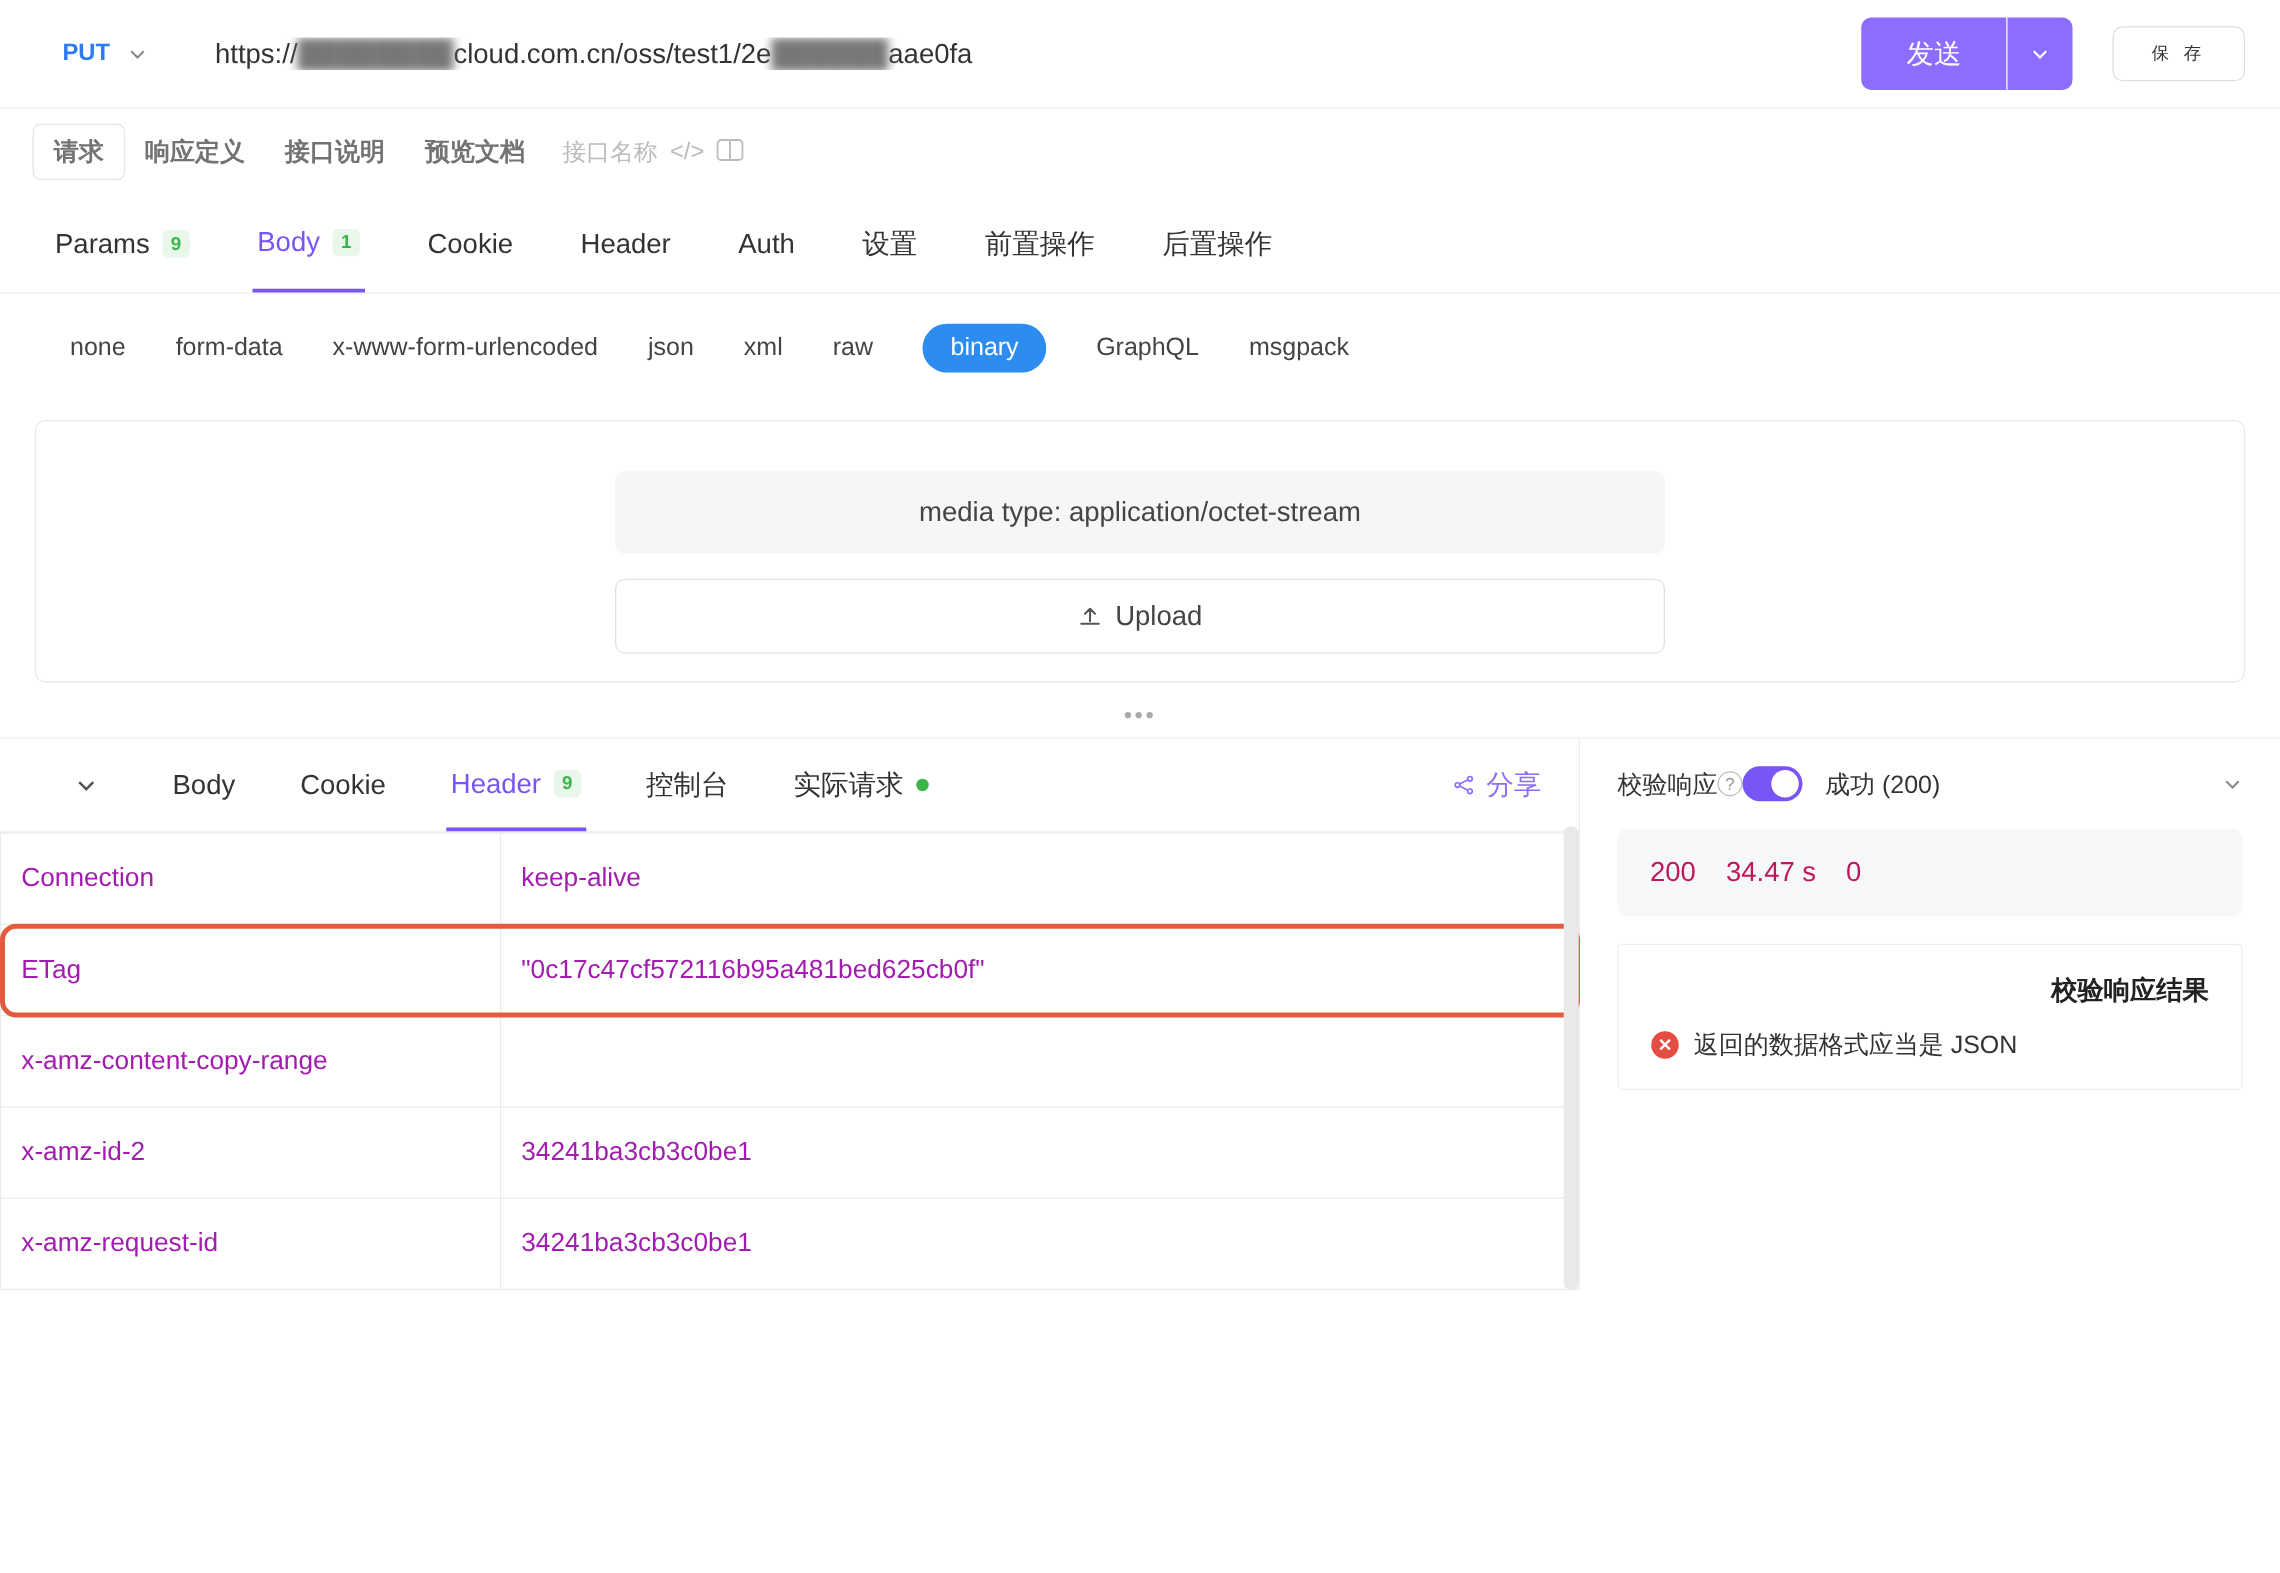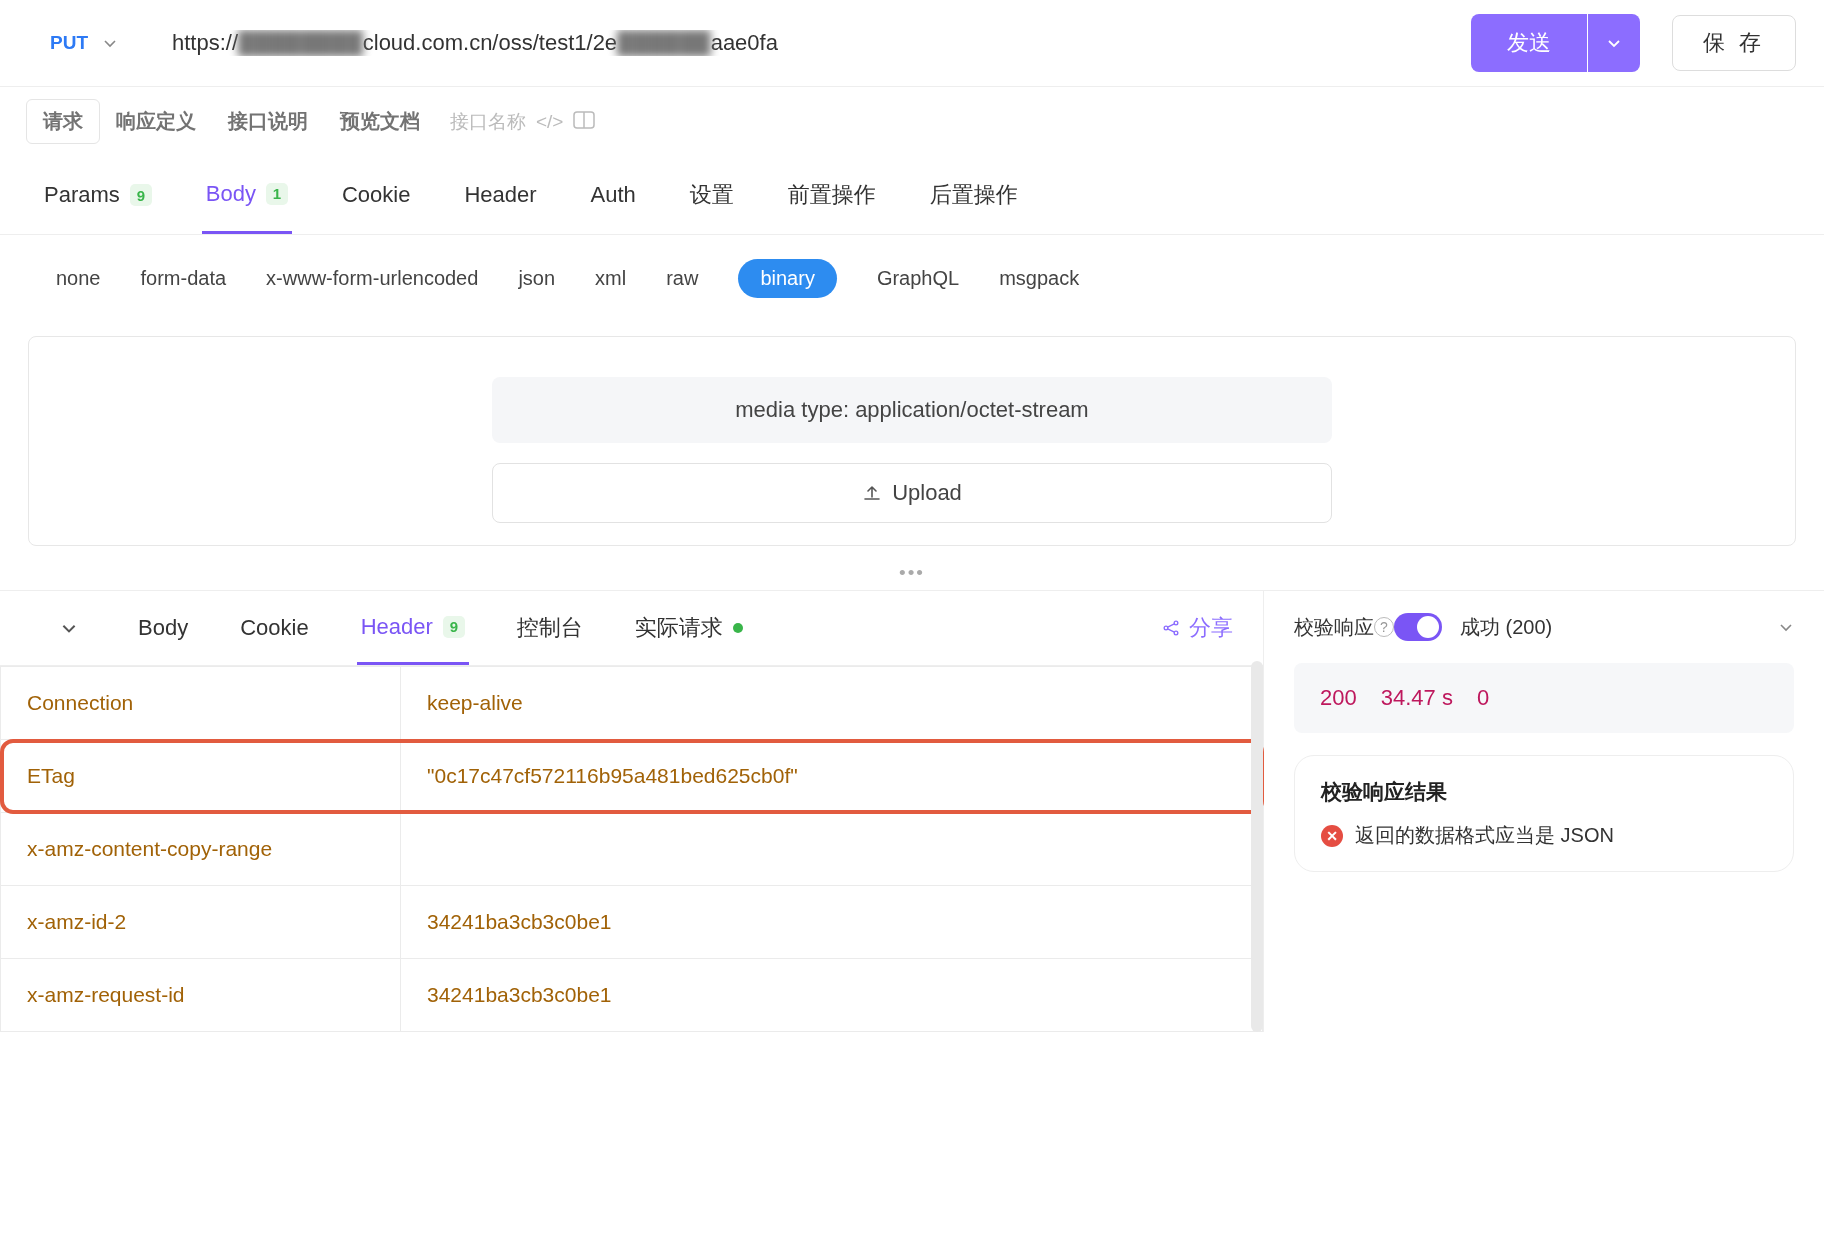--- a/index.html
+++ b/index.html
@@ -44,21 +44,21 @@
     padding: 14px 18px;
     border-radius: 0 8px 8px 0;
     margin-left: 1px;
     cursor: pointer;
   }
   .btn-save {
     background: #fff;
     color: #333;
     border: 1px solid #ddd;
     padding: 12px 30px;
-    font-size: 22px;
+    font-size: 14px;
     border-radius: 8px;
     cursor: pointer;
     letter-spacing: 4px;
   }
   
   .toolbar {
     display: flex;
     align-items: center;
     gap: 0;
     padding: 12px 26px;
@@ -196,23 +196,23 @@
     align-items: center;
     gap: 8px;
     cursor: pointer;
   }
   .header-table {
     width: 100%;
     border-collapse: collapse;
   }
   .header-table td {
     border: 1px solid #ebebeb;
-    padding: 24px 26px;
+    padding: 24px 16px;
     font-size: 21px;
-    color: #a16207;
+    color: #a21caf;
     text-align: left;
   }
   .header-table td:first-child { width: 400px; }
   .row-highlight { outline: 4px solid #e25b3f; outline-offset: -3px; border-radius: 12px; }
   .chevron-box { padding: 22px 12px 22px 30px; cursor: pointer; }
   .left-scroll-shadow { position:absolute; right:0; top:70px; bottom:0; width:12px; background: #e9e9e9; border-radius:6px; }
   
   .resp-right {
     width: 560px;
     padding: 22px 30px;
@@ -238,22 +238,23 @@
     border-radius: 8px;
     padding: 22px 26px;
     display: flex;
     gap: 24px;
     font-size: 22px;
     color: #be185d;
     margin-bottom: 22px;
   }
   .result-card {
     border: 1px solid #eee;
-    border-radius: 20px;
+    border-radius: 4px;
     padding: 22px 26px;
+    text-align: right;
   }
   .result-card h4 { font-size: 21px; font-weight: 600; margin-bottom: 16px; color: #222; }
   .err-line { display: flex; align-items: center; gap: 12px; color: #333; font-size: 20px; }
   .err-icon {
     width: 22px; height: 22px; background: #e54d42; border-radius: 50%;
     display: flex; align-items: center; justify-content: center; color: #fff; font-size: 14px; font-weight: bold;
   }
   .qmark {
     width: 20px; height: 20px; border: 1px solid #bbb; border-radius: 50%;
     display: inline-flex; align-items: center; justify-content: center;

